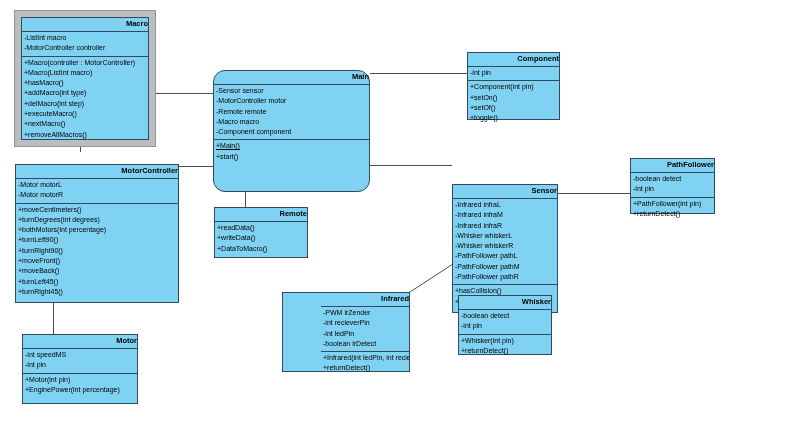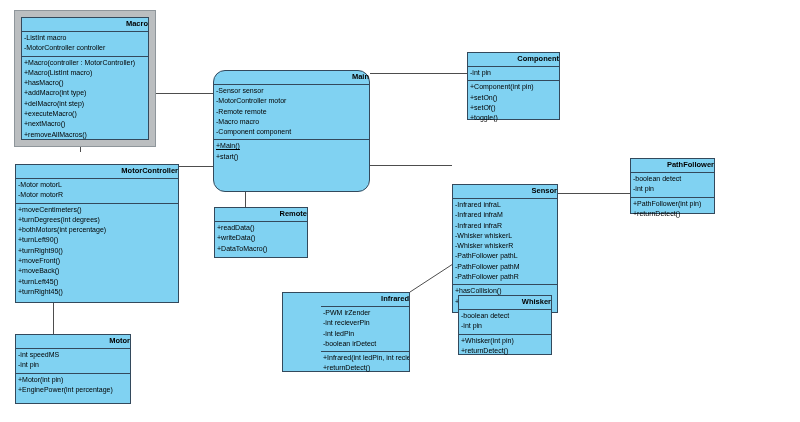--- a/index.html
+++ b/index.html
@@ -68,21 +68,21 @@
         <div class="row">+turnDegrees(int degrees)</div>
         <div class="row">+bothMotors(int percentage)</div>
         <div class="row">+turnLeft90()</div>
         <div class="row">+turnRight90()</div>
         <div class="row">+moveFront()</div>
         <div class="row">+moveBack()</div>
         <div class="row">+turnLeft45()</div>
         <div class="row">+turnRight45()</div>
       </div>
   </div>
-    <div class="cls" style="left: 15px; top: 334px; width: 116px; height: 70px;">
+    <div class="cls" style="left: 22px; top: 334px; width: 116px; height: 70px;">
     <div class="cls-title">Motor</div>
     <div class="cls-fields">
         <div class="row">-int speedMS</div>
         <div class="row">-int pin</div>
       </div>
     <div class="cls-methods">
         <div class="row">+Motor(int pin)</div>
         <div class="row">+EnginePower(int percentage)</div>
       </div>
   </div>

